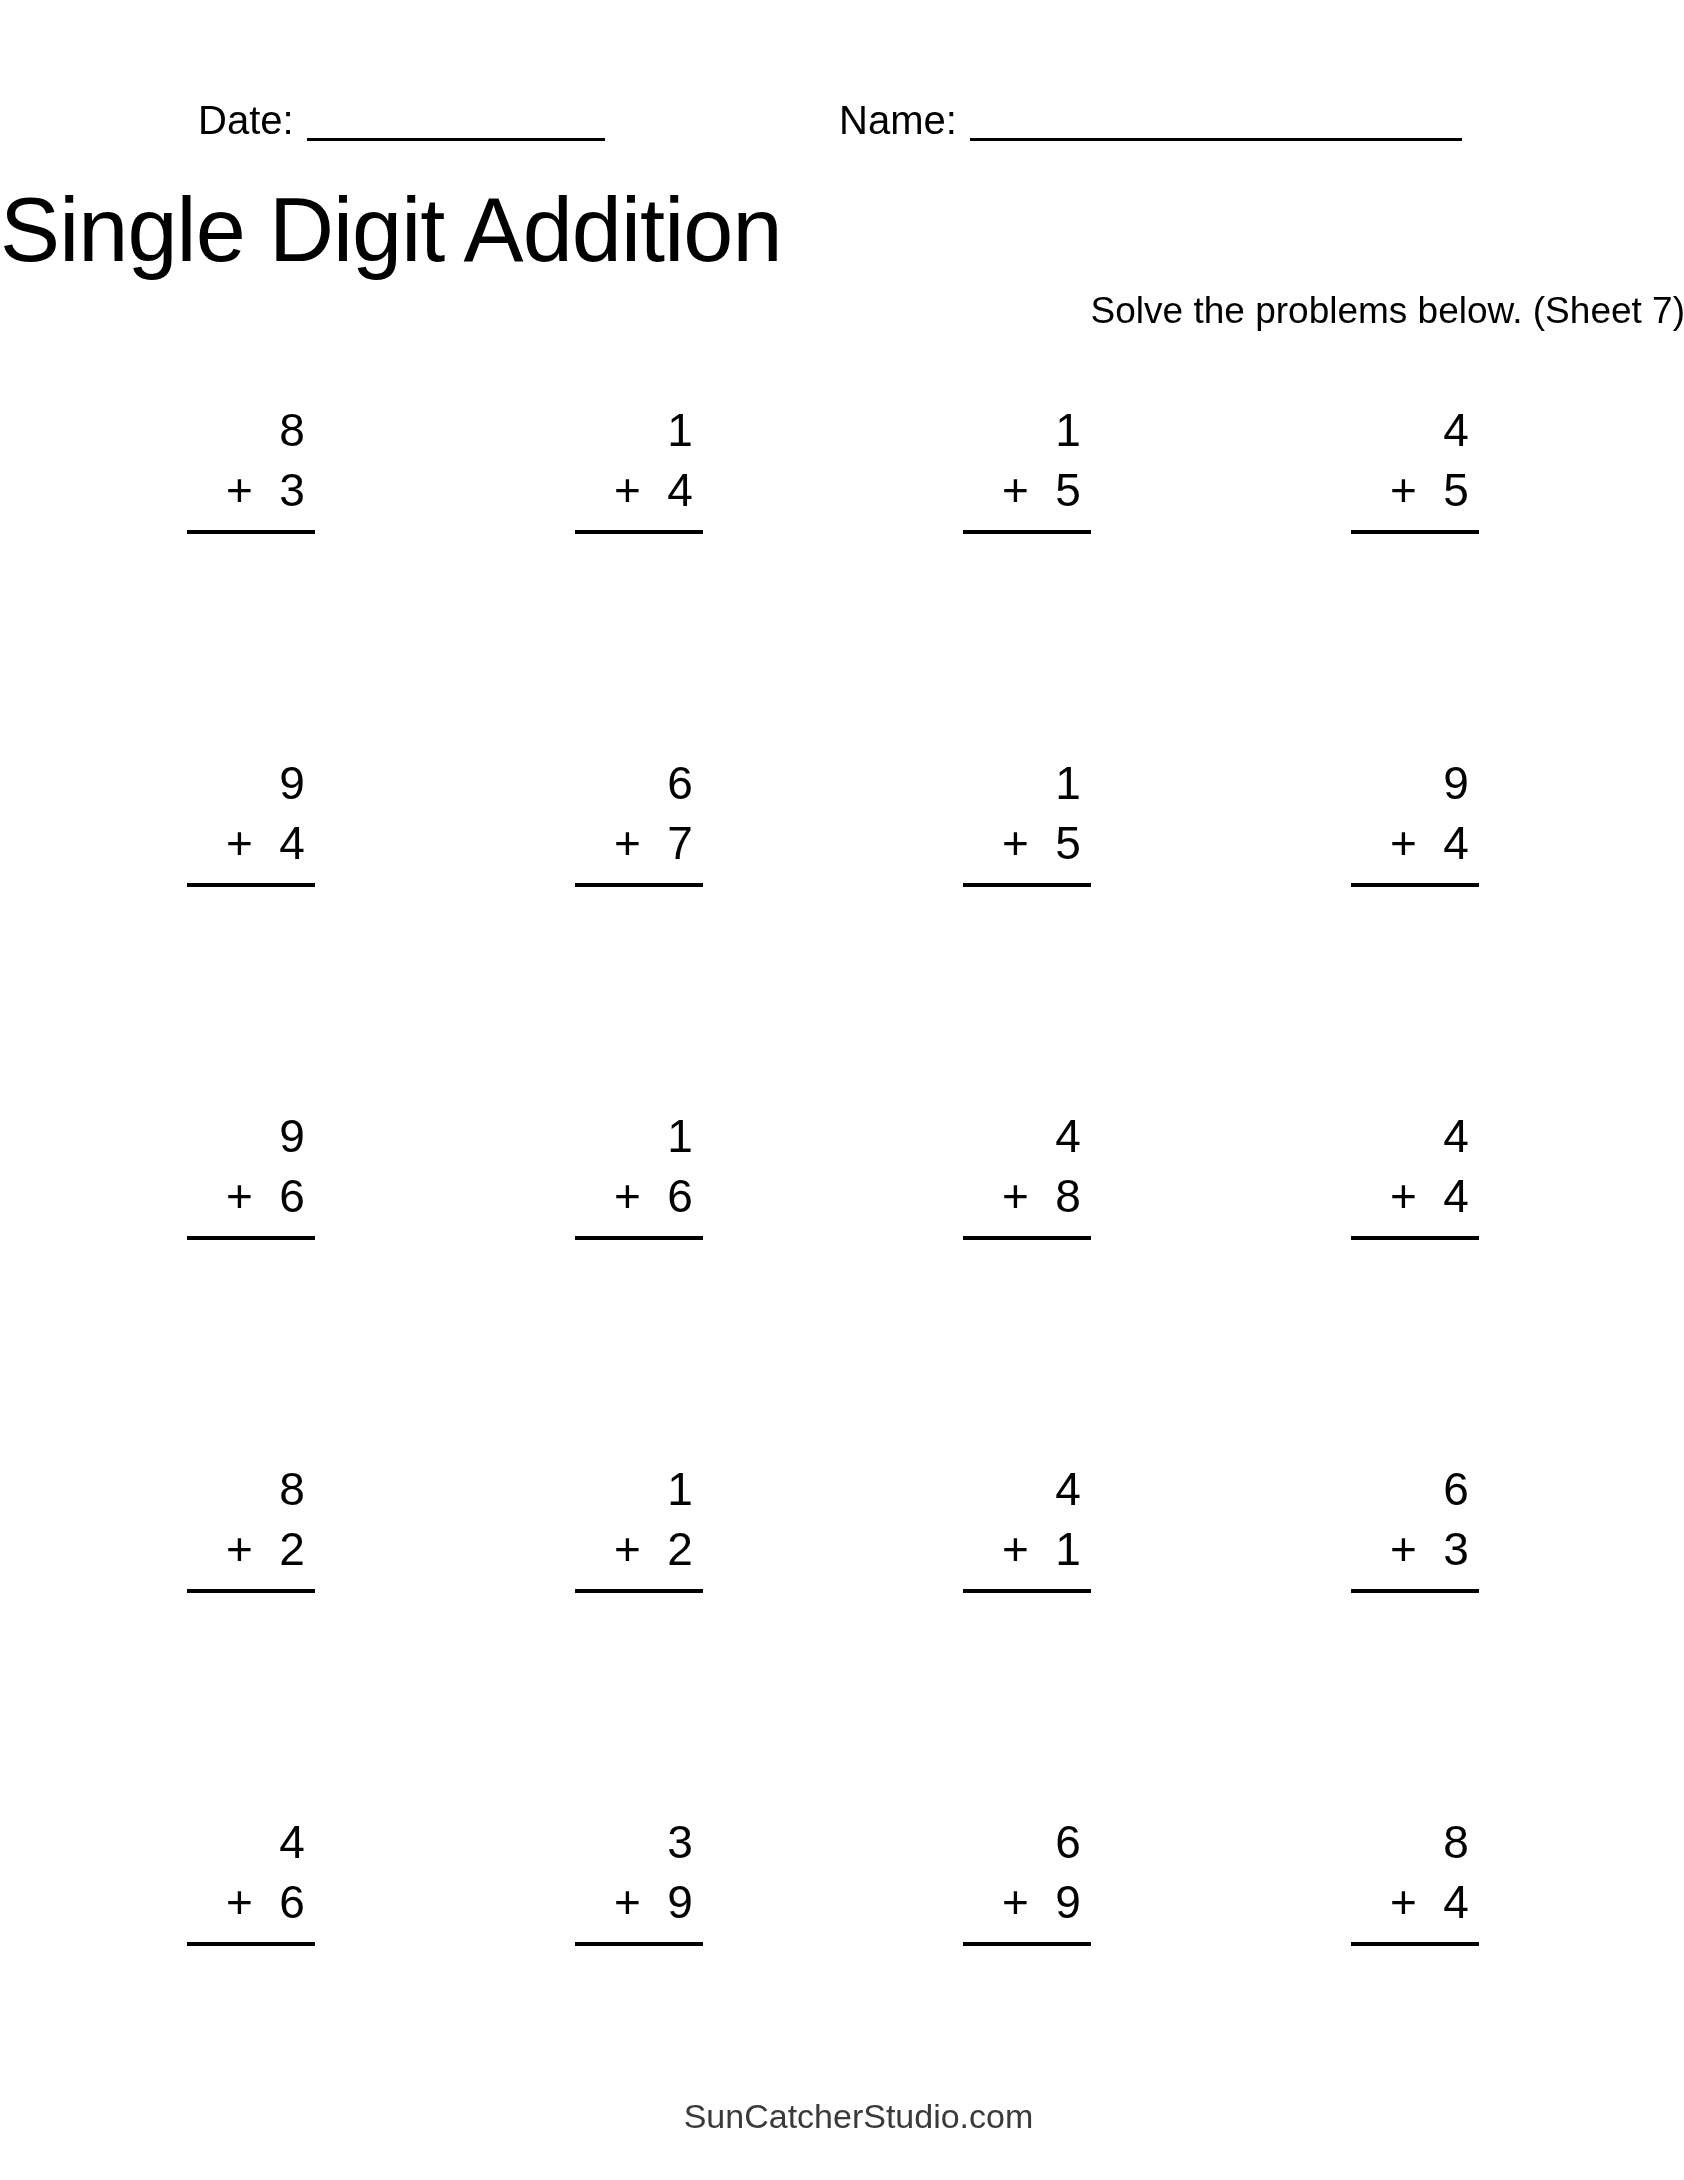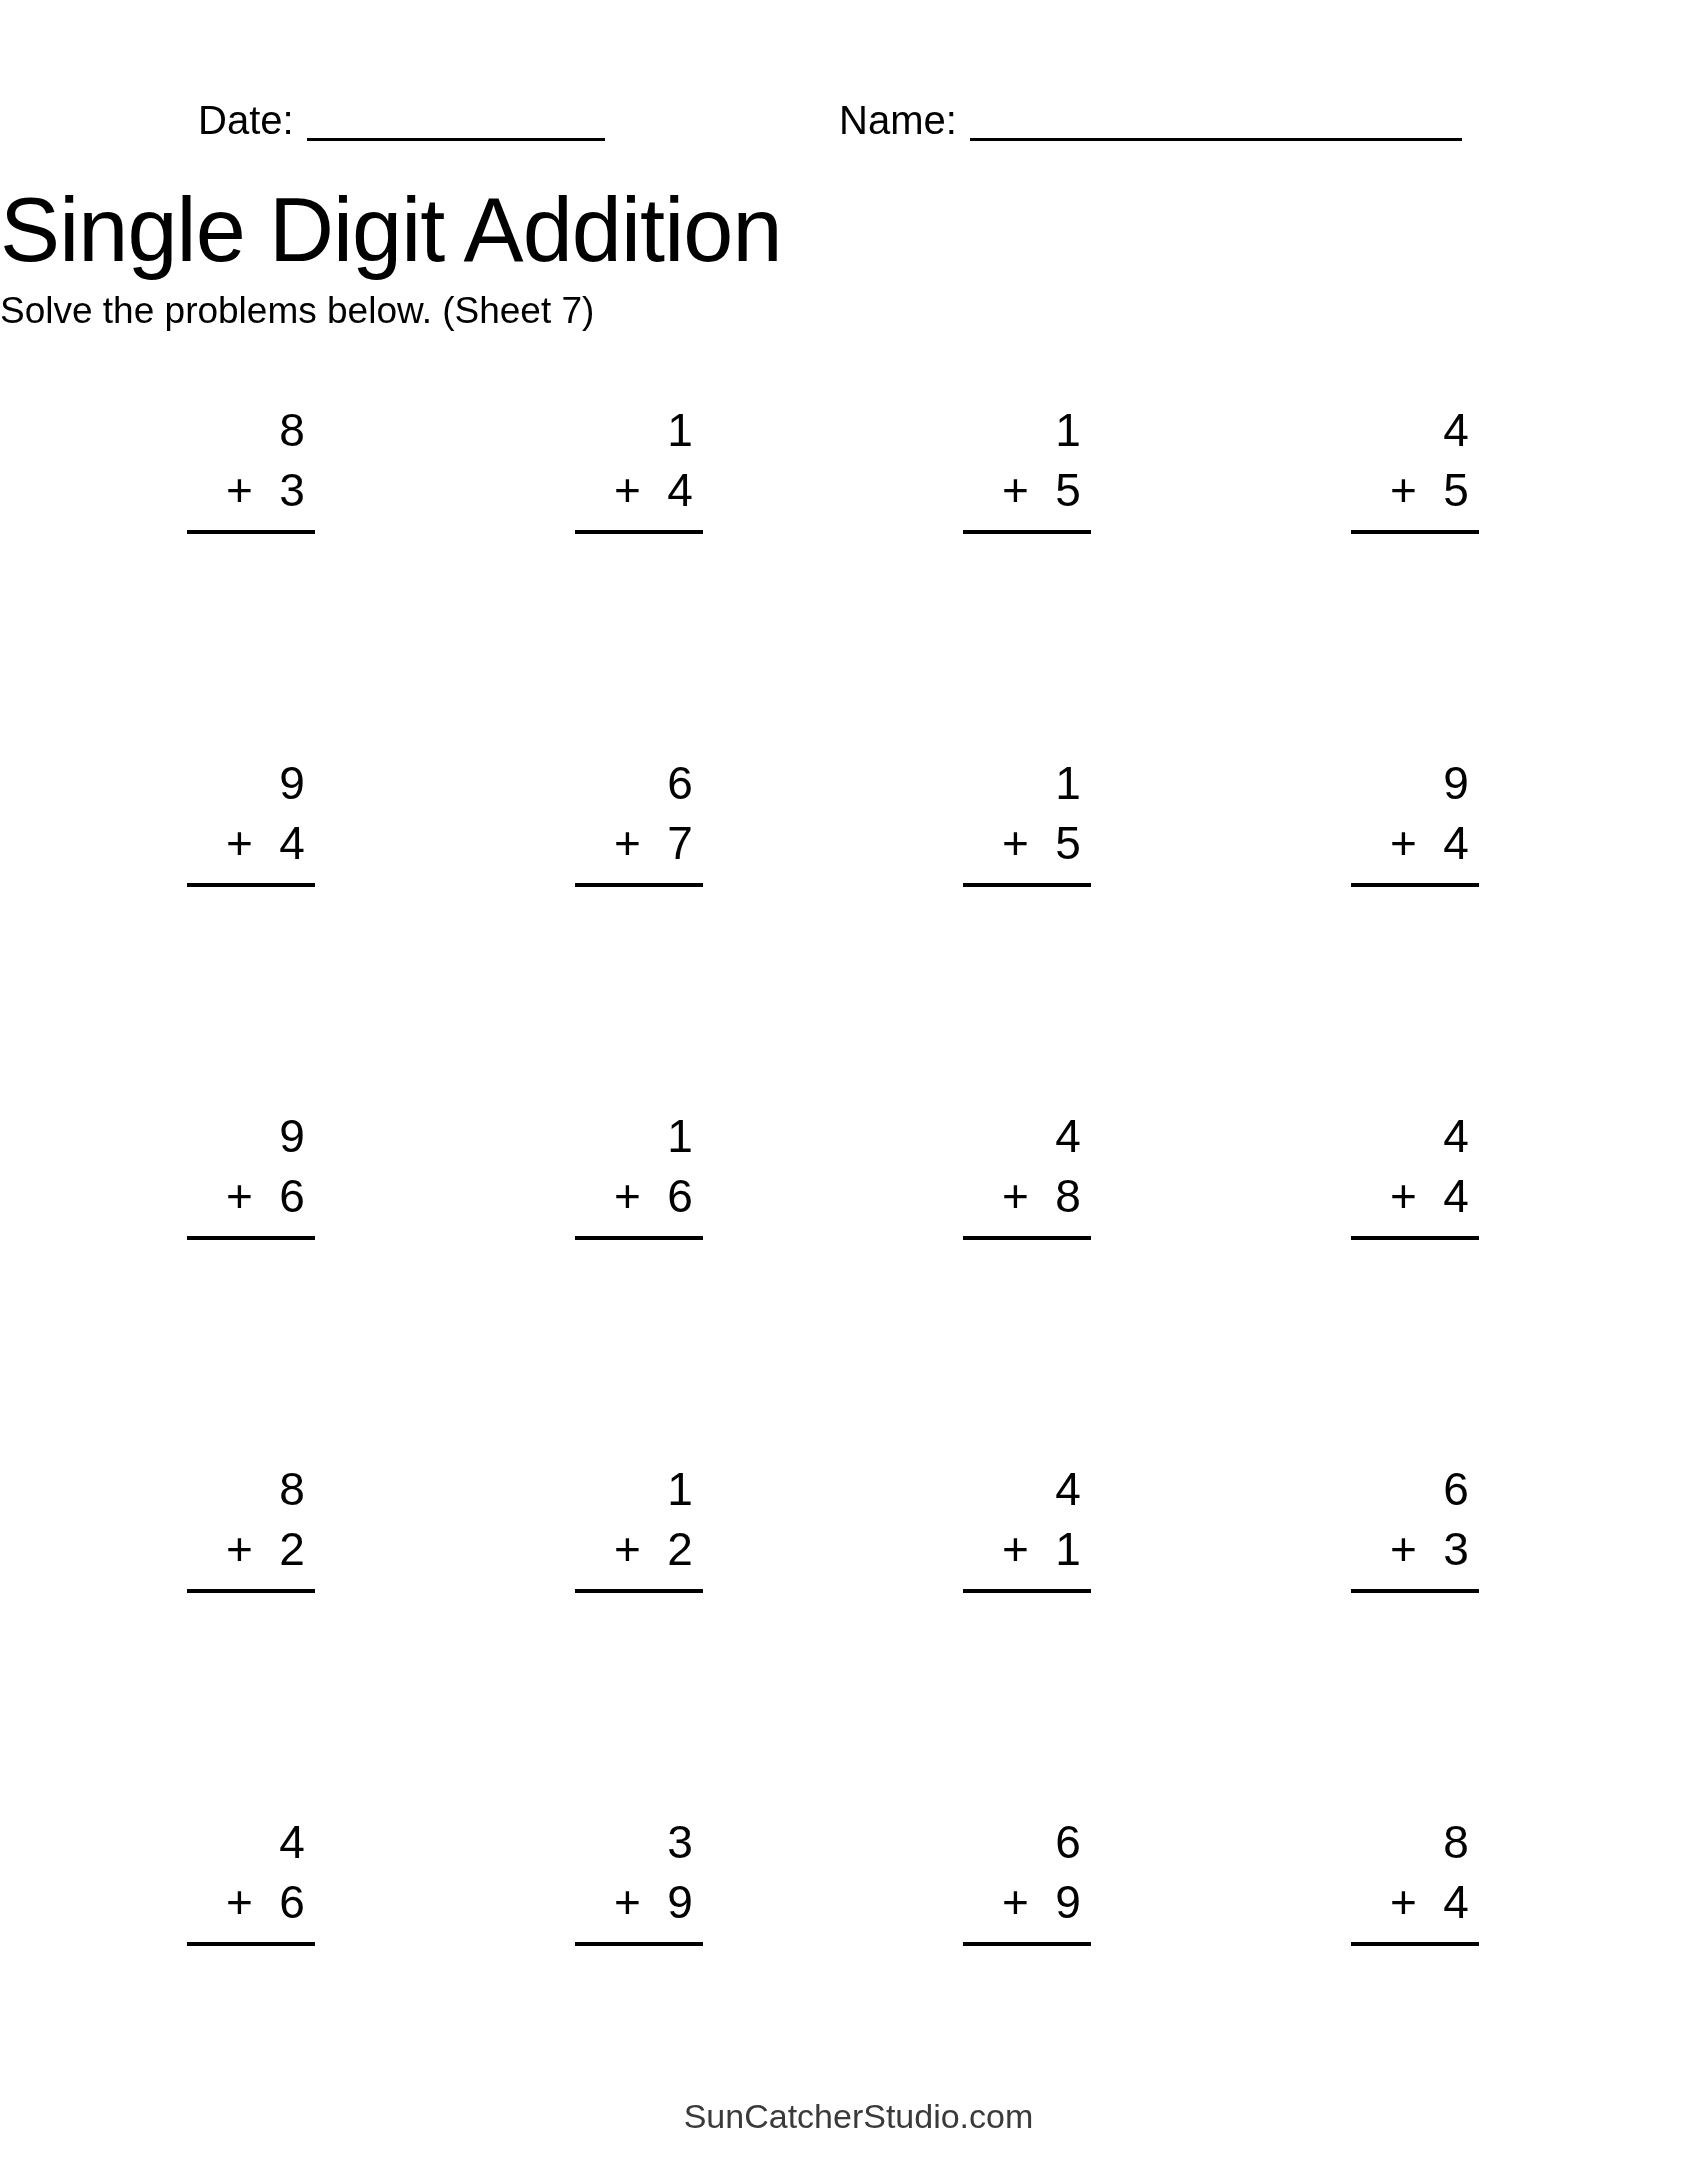--- a/index.html
+++ b/index.html
@@ -21,21 +21,21 @@
   .date-line { width: 298px; }
   .name-line { width: 492px; }
 
   
   .title {
     position: absolute; top: 179px; left: 0; width: 100%;
     text-align: left; font-size: 90px; font-weight: normal; letter-spacing: -0.9px;
   }
   .subtitle {
     position: absolute; top: 290px; left: 0; width: 100%;
-    text-align: left; font-size: 37px;
+    text-align: right; font-size: 37px;
   }
 
   
   .grid {
     position: absolute; top: 400px; left: 187px;
     display: grid;
     grid-template-columns: repeat(3, 388px) 136px;
     grid-auto-rows: 353px;
   }
   .problem { width: 128px; }

